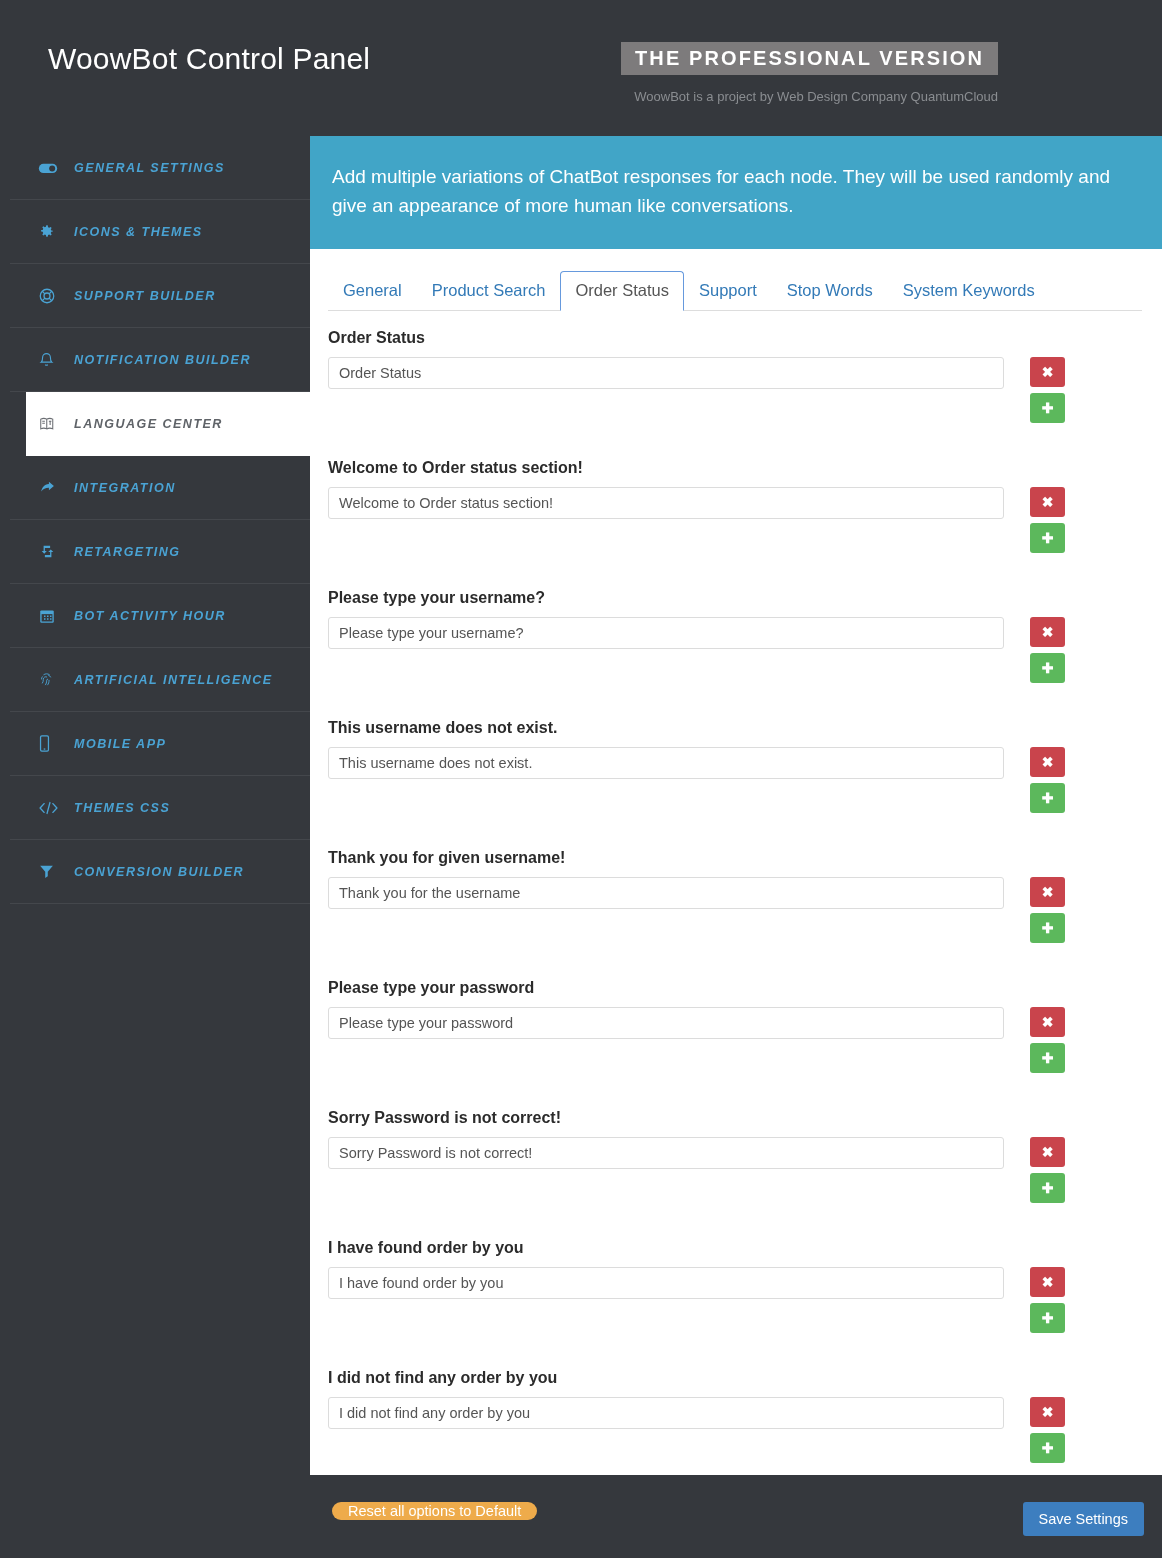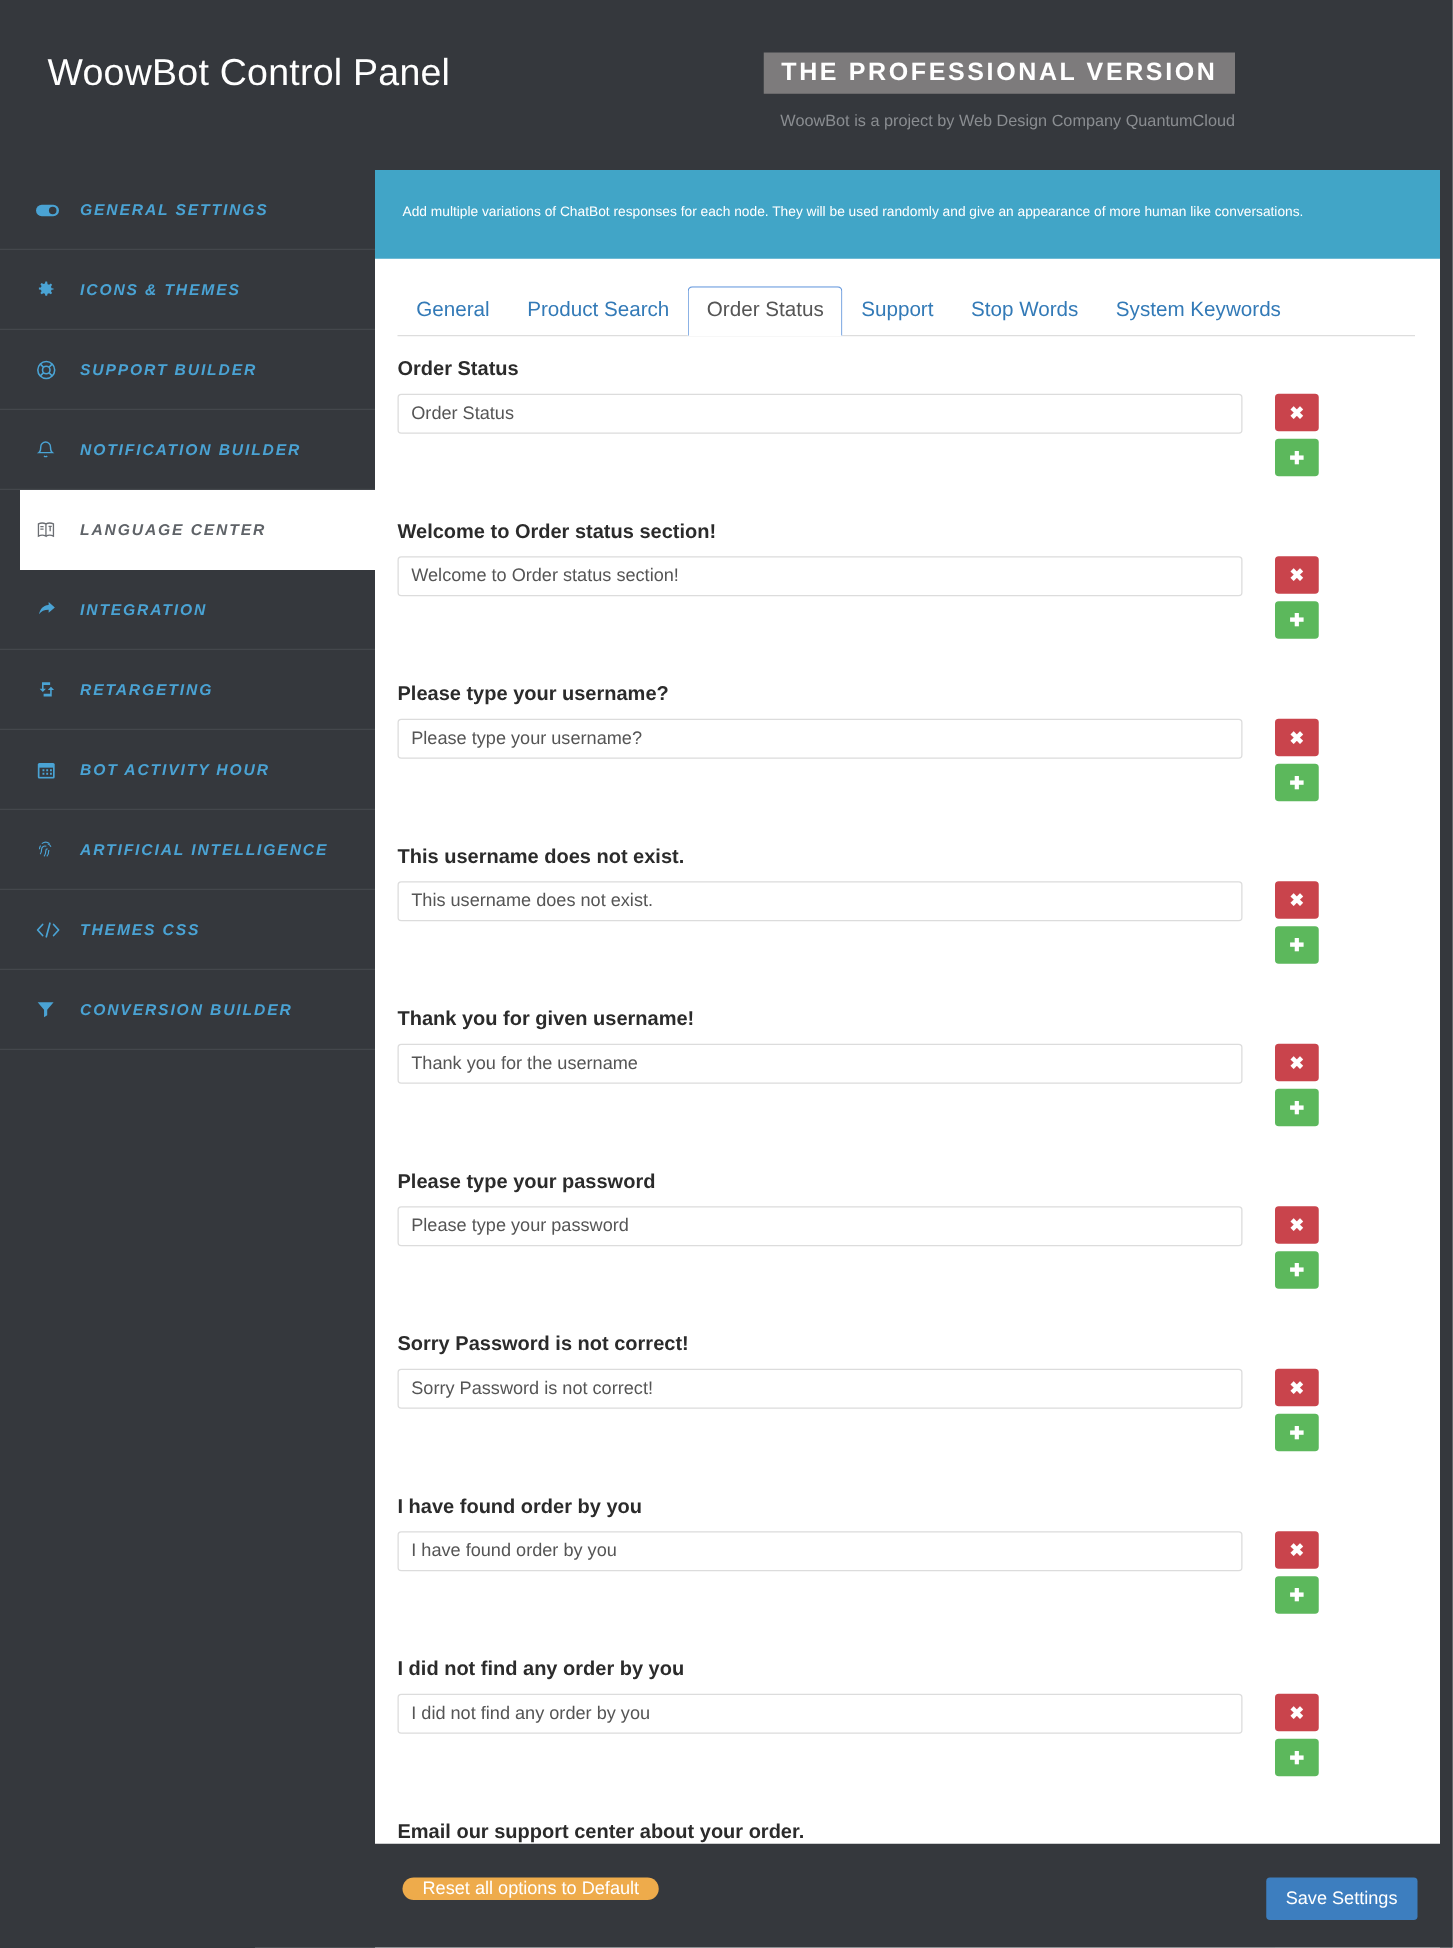--- a/index.html
+++ b/index.html
@@ -10,20 +10,21 @@
     background: #35383d;
     font-family: "Liberation Sans", sans-serif;
     overflow: hidden;
   }
 
   .app {
     position: relative;
     width: 1020px;
     height: 1558px;
     background: #35383d;
+    margin-left: 10px;
   }
 
   
   .header {
     position: relative;
     height: 136px;
     padding: 0 32px;
   }
   .app-title {
     position: absolute;
@@ -104,21 +105,21 @@
   .content {
     position: absolute;
     left: 300px;
     top: 136px;
     width: 852px;
     background: #ffffff;
   }
   .notice {
     background: #41a5c7;
     color: #ffffff;
-    font-size: 11px;
+    font-size: 19px;
     line-height: 1.55;
     padding: 26px 24px 28px 22px;
   }
   .tabs-wrap {
     padding: 22px 20px 0 18px;
   }
   .tabs {
     display: flex;
     align-items: flex-end;
     border-bottom: 1px solid #dddddd;
@@ -330,20 +331,29 @@
             <path d="M15.6 12.6c0 3.2-.7 5.6-2.3 7.4"></path>
             <path d="M12.8 8.6a3.6 3.6 0 00-5.3 3.1c0 2.6-.5 4.4-1.6 5.8"></path>
             <path d="M10.2 19.9c1.4-1.8 2-3.9 2-6.4a2 2 0 012-2"></path>
             <path d="M6.3 7.7A7 7 0 005 11.8"></path>
           </svg>
         </span>
         <span class="nav-label">ARTIFICIAL INTELLIGENCE</span>
       </div>
       <div class="nav-item">
         <span class="nav-icon">
+          <svg width="13" height="19" viewBox="0 0 16 24" fill="none" stroke="currentColor" stroke-width="1.6">
+            <rect x="3" y="2.5" width="10" height="19" rx="1.7"></rect>
+            <path d="M7 19h2"></path>
+          </svg>
+        </span>
+        <span class="nav-label">MOBILE APP</span>
+      </div>
+      <div class="nav-item">
+        <span class="nav-icon">
           <svg width="21" height="16" viewBox="0 0 26 20" fill="none" stroke="currentColor" stroke-width="1.7" stroke-linecap="round" stroke-linejoin="round">
             <path d="M7.5 4.5L2.5 10l5 5.5"></path>
             <path d="M18.5 4.5L23.5 10l-5 5.5"></path>
             <path d="M14.8 3.2l-3.6 13.6"></path>
           </svg>
         </span>
         <span class="nav-label">THEMES CSS</span>
       </div>
       <div class="nav-item">
         <span class="nav-icon">

